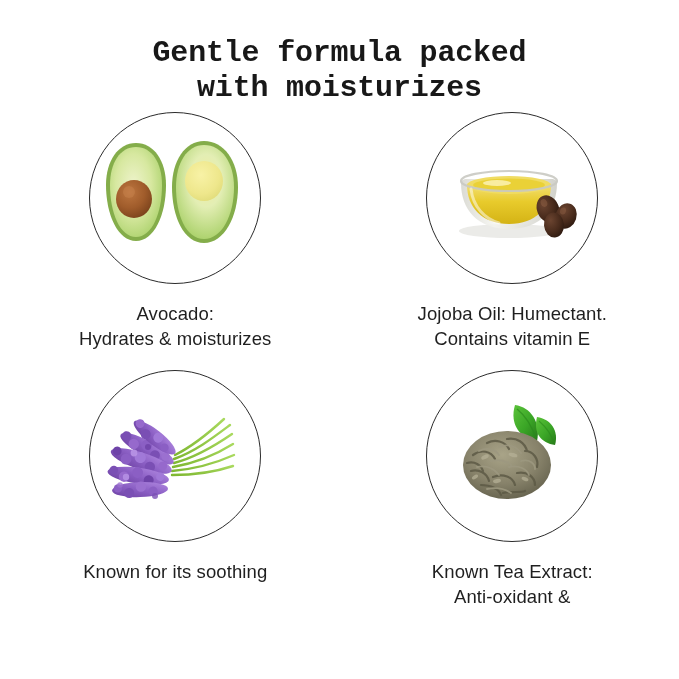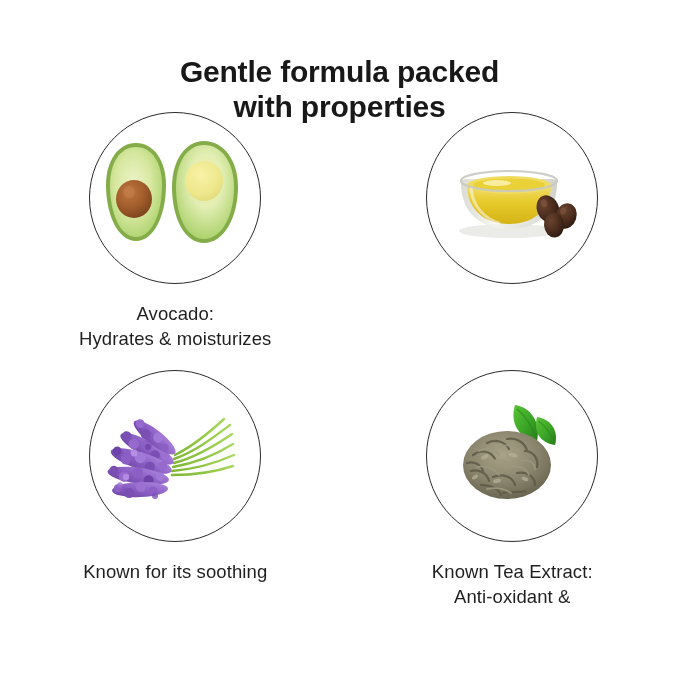--- a/index.html
+++ b/index.html
@@ -20,24 +20,24 @@
     position: relative;
     width: 679px;
     height: 679px;
     background: #ffffff;
   }
 
   
   .headline {
     position: absolute;
     left: 0;
-    top: 54px;
+    top: 36px;
     width: 679px;
     text-align: center;
-    font-family: Liberation Sans, sans-serif;
+    font-family: Liberation Mono, monospace;
     font-weight: 700;
     font-size: 30px;
     line-height: 35px;
     letter-spacing: -0.2px;
     color: #181818;
   }
   .headline .line {
     display: block;
     white-space: nowrap;
   }
@@ -104,21 +104,21 @@
     white-space: nowrap;
   }
 </style>
 </head>
 <body>
 
 <div class="infographic">
 
   <div class="headline">
     <span class="line">Gentle formula packed</span>
-    <span class="line">with properties</span>
+    <span class="line">with moisturizes</span>
   </div>
 
   <div class="grid">
 
     <div class="row row-top">
 
       <div class="cell cell-left">
         <div class="medallion">
           <svg width="150" height="150" viewBox="0 0 150 150">
             <defs>
@@ -201,20 +201,24 @@
             <path d="M34 66 C36 84 48 96 62 100" fill="none" stroke="#ffffff" stroke-width="3" opacity="0.5" stroke-linecap="round"></path>
 
             <g>
               <ellipse cx="111" cy="86" rx="11" ry="14" fill="url(#seedGrad)" transform="rotate(-22 111 86)"></ellipse>
               <ellipse cx="129" cy="93" rx="10.5" ry="13" fill="url(#seedGrad)" transform="rotate(18 129 93)"></ellipse>
               <ellipse cx="117" cy="102" rx="10" ry="12.5" fill="url(#seedGrad)" transform="rotate(-5 117 102)"></ellipse>
               <ellipse cx="107" cy="80" rx="3.2" ry="4" fill="#8a5c42" opacity="0.55" transform="rotate(-22 107 80)"></ellipse>
               <ellipse cx="126" cy="88" rx="3" ry="3.6" fill="#8a5c42" opacity="0.5" transform="rotate(18 126 88)"></ellipse>
             </g>
           </svg>
+        </div>
+        <div class="caption">
+          <span class="cline">Jojoba Oil: Humectant.</span>
+          <span class="cline">Contains vitamin E</span>
         </div>
       </div>
     </div>
 
     <div class="row row-bottom">
 
       <div class="cell cell-left">
         <div class="medallion">
           <svg width="150" height="150" viewBox="0 0 150 150">
             <defs>

